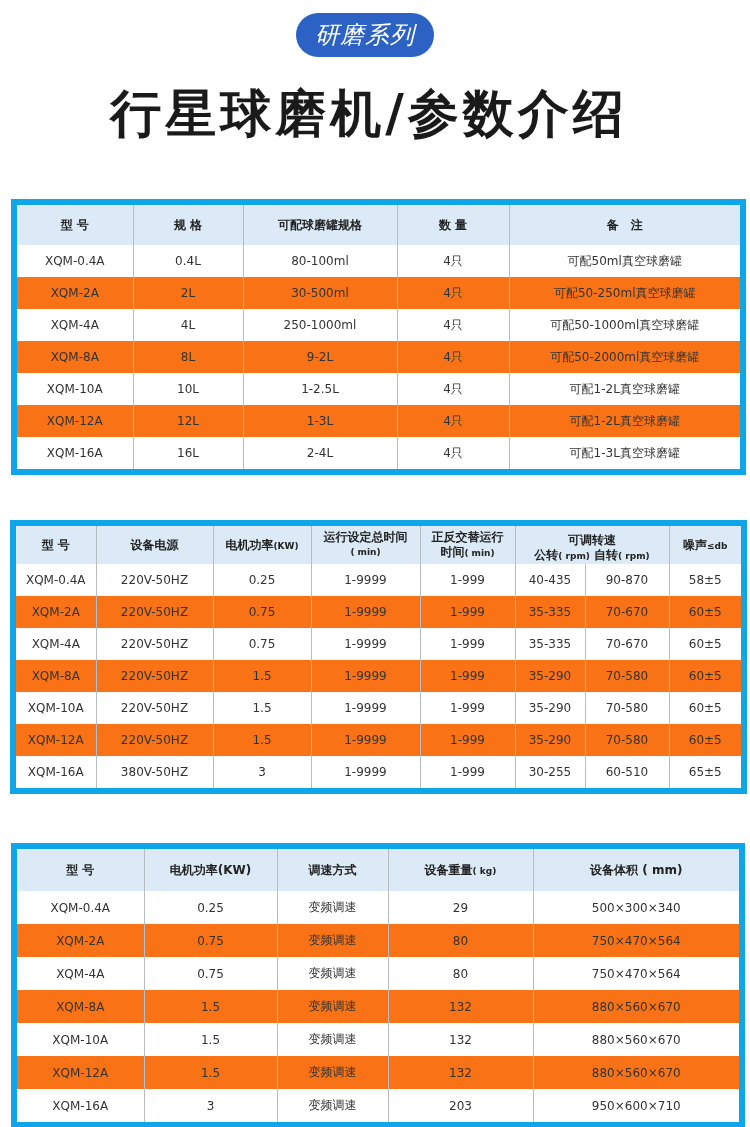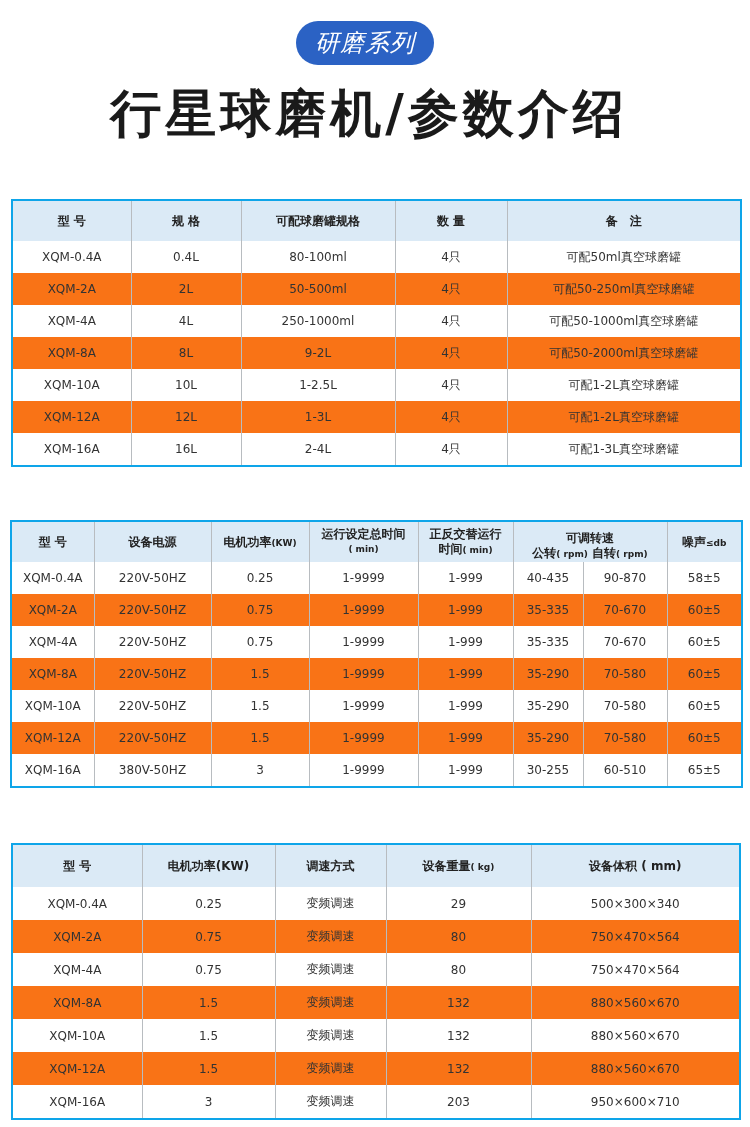--- a/index.html
+++ b/index.html
@@ -1,21 +1,21 @@
 <!DOCTYPE html>
 <html><head>
 <meta charset="utf-8">
 <style>
   html,body{margin:0;padding:0;background:#ffffff;}
   body{width:750px;height:1127px;position:relative;overflow:hidden;font-family:"DejaVu Sans","Liberation Sans",sans-serif;color:#222;}
-  .badge{position:absolute;left:296px;top:21px;width:138px;height:44px;border-radius:22px;background:#2b62c4;color:#fff;font-size:24px;font-style:italic;display:flex;align-items:center;justify-content:center;letter-spacing:1px;}
+  .badge{position:absolute;left:296px;top:13px;width:138px;height:44px;border-radius:22px;background:#2b62c4;color:#fff;font-size:24px;font-style:italic;display:flex;align-items:center;justify-content:center;letter-spacing:1px;}
   .title{position:absolute;left:0;top:82px;width:738px;text-align:center;font-size:51px;font-weight:bold;color:#1a1a1a;letter-spacing:4px;line-height:64px;}
   table{position:absolute;border-collapse:collapse;table-layout:fixed;font-size:12px;color:#333;}
   table td, table th{border-left:1px solid #b8bcc0;border-right:1px solid #b8bcc0;text-align:center;padding:0;font-weight:normal;}
-  table{border:2px solid #0ea5e9;}
+  table{border:6px solid #0ea5e9;}
   th{background:#dbeaf6;font-weight:bold !important;color:#222;font-size:12px;}
   tr.alt td{background:#f97316;}
   tr td{background:#fff;}
   .sub{font-size:9px;font-weight:bold;}
   #t1{left:11px;top:199px;width:729px;}
   #t1 th{height:40px;}
   #t1 td{height:32px;}
   #t2{left:10px;top:520px;width:731px;}
   #t2 td{height:32px;}
   #t3{left:11px;top:843px;width:728px;}
@@ -50,21 +50,21 @@
       <tr>
         <td>XQM-0.4A</td>
         <td>0.4L</td>
         <td>80-100ml</td>
         <td>4只</td>
         <td>可配50ml真空球磨罐</td>
       </tr>
       <tr class="alt">
         <td>XQM-2A</td>
         <td>2L</td>
-        <td>50-500ml</td>
+        <td>30-500ml</td>
         <td>4只</td>
         <td>可配50-250ml真空球磨罐</td>
       </tr>
       <tr>
         <td>XQM-4A</td>
         <td>4L</td>
         <td>250-1000ml</td>
         <td>4只</td>
         <td>可配50-1000ml真空球磨罐</td>
       </tr>

